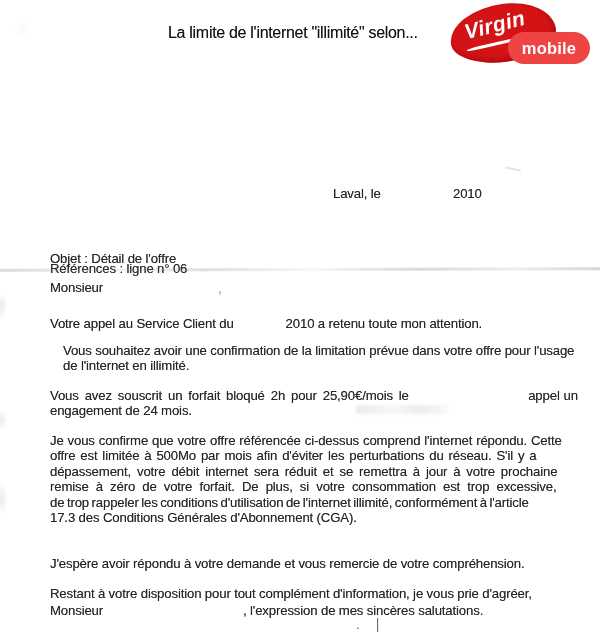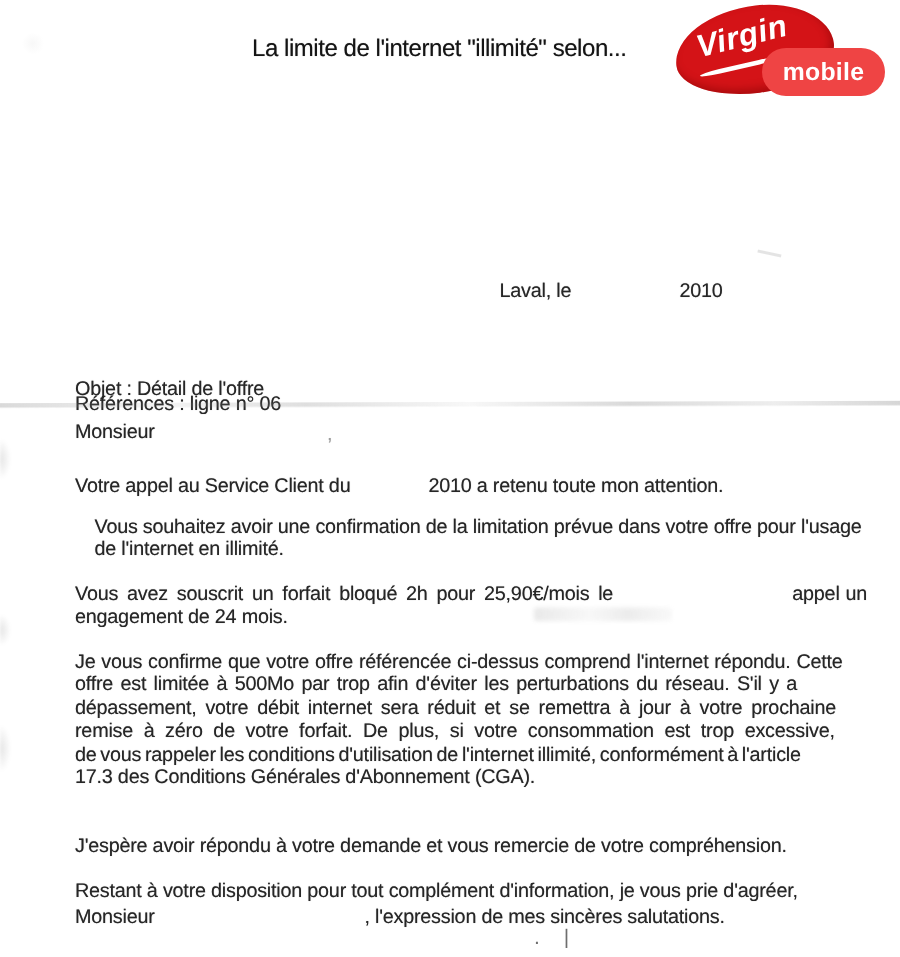--- a/index.html
+++ b/index.html
@@ -126,24 +126,24 @@
     <div class="flexline">
       <span class="ws2">Vous avez souscrit un forfait bloqué 2h pour 25,90€/mois le</span>
       <span class="ws05">appel un</span>
     </div>
     <div>engagement de 24 mois.</div>
   </div>
   <div class="ghost-redaction"></div>
 
   <div class="txt" style="left:50px; top:433px;">
     <div class="ws05">Je vous confirme que votre offre référencée ci-dessus comprend l'internet répondu. Cette</div>
-    <div class="ws1">offre est limitée à 500Mo par trop afin d'éviter les perturbations du réseau. S'il y a</div>
+    <div class="ws1">offre est limitée à 500Mo par mois afin d'éviter les perturbations du réseau. S'il y a</div>
     <div class="ws2">dépassement, votre débit internet sera réduit et se remettra à jour à votre prochaine</div>
     <div class="ws3">remise à zéro de votre forfait. De plus, si votre consommation est trop excessive,</div>
-    <div class="wsn">de vous rappeler les conditions d'utilisation de l'internet illimité, conformément à l'article</div>
+    <div class="wsn">de trop rappeler les conditions d'utilisation de l'internet illimité, conformément à l'article</div>
     <div>17.3 des Conditions Générales d'Abonnement (CGA).</div>
   </div>
 
   <div class="txt" style="left:50px; top:586px; line-height:16.5px;">
     <div>Restant à votre disposition pour tout complément d'information, je vous prie d'agréer,</div>
     <div>
       <span class="monsieur-slot">Monsieur</span><span>, l'expression de mes sincères salutations.</span>
     </div>
   </div>
 

